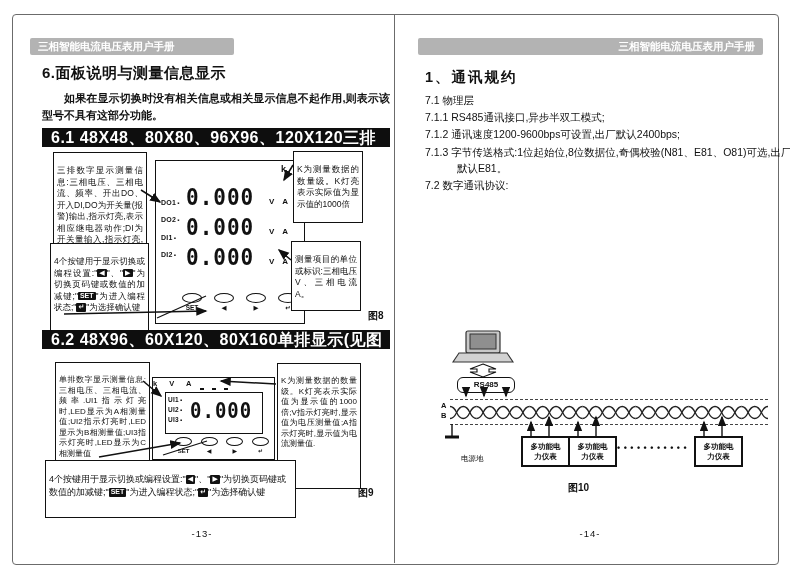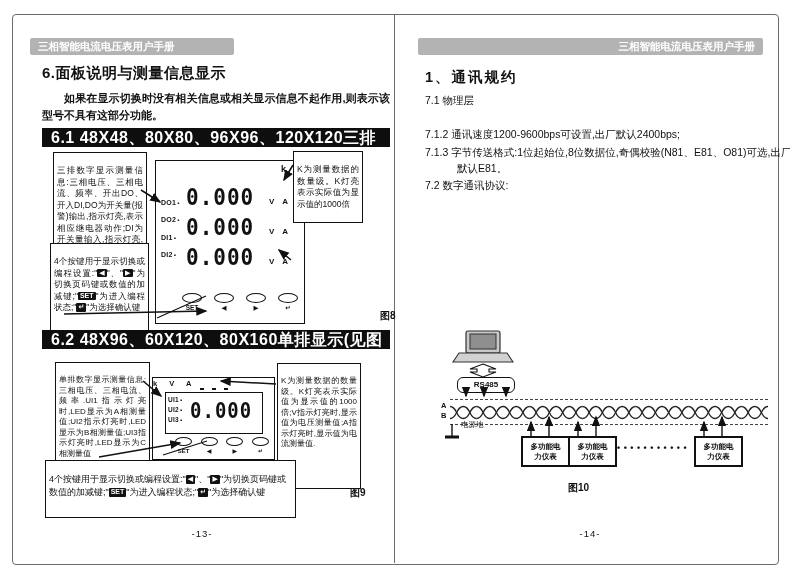--- a/index.html
+++ b/index.html
@@ -103,21 +103,22 @@
           <span class="blab">▶</span>
         </div>
       <div class="btncol">
           <div class="oval o8"></div>
           <span class="blab">↵</span>
         </div>
     </div>
   </div>
 
   <div class="abs callout" style="left:293px;top:151px;width:62px;height:46px;">K为测量数据的数量级。K灯亮表示实际值为显示值的1000倍</div>
-  <div class="abs figcap" style="left:380px;top:309px;">图8</div>
+  <div class="abs callout" style="left:291px;top:241px;width:62px;height:44px;">测量项目的单位或标识:三相电压V、三相电流A。</div>
+  <div class="abs figcap" style="left:368px;top:309px;">图8</div>
 
   <div class="abs secbar" style="left:42px;top:330px;width:339px;">6.2  48X96、60X120、80X160单排显示(见图9)</div>
 
   <div class="abs callout small" style="left:55px;top:362px;width:87px;height:80px;">单排数字显示测量信息:三相电压、三相电流、频率.UI1指示灯亮时,LED显示为A相测量值;UI2指示灯亮时,LED显示为B相测量值;UI3指示灯亮时,LED显示为C相测量值</div>
 
   <div class="abs panel" style="left:152px;top:377px;width:121px;height:81px;">
     <div class="abs kva" style="left:0;right:0;top:1px;">k V A</div>
     <div class="abs kva-ticks" style="left:0;right:0;top:10px;">
         <i></i>
         <i></i>
@@ -148,39 +149,40 @@
         </div>
     </div>
   </div>
 
   <div class="abs callout small" style="left:277px;top:363px;width:76px;height:100px;">K为测量数据的数量级。K灯亮表示实际值为显示值的1000倍;V指示灯亮时,显示值为电压测量值;A指示灯亮时,显示值为电流测量值.</div>
 
   <div class="abs callout" style="left:45px;top:460px;width:243px;height:32px;font-size:9px;line-height:13px;text-align:left;">
     <span>4个按键用于显示切换或编程设置:"</span><span class="key">◀</span><span>"、"</span><span class="key">▶</span><span>"为切换页码键或数值的加减键;"</span><span class="key">SET</span><span>"为进入编程状态;"</span><span class="key">↵</span><span>"为选择确认键</span>
   </div>
 
-  <div class="abs figcap" style="left:350px;top:486px;">图9</div>
+  <div class="abs figcap" style="left:358px;top:486px;">图9</div>
   <div class="abs pageno" style="left:172px;top:528px;">-13-</div>
 
   <div class="abs hbar r" style="left:418px;top:38px;width:337px;">
     <span>三相智能电流电压表用户手册</span>
   </div>
 
   <div class="abs h1r" style="left:425px;top:68px;">1、通讯规约</div>
   <div class="abs sub" style="left:425px;top:93px;">7.1 物理层</div>
+  <div class="abs sub" style="left:425px;top:110px;">7.1.1 RS485通讯接口,异步半双工模式;</div>
   <div class="abs sub" style="left:425px;top:127px;">7.1.2 通讯速度1200-9600bps可设置,出厂默认2400bps;</div>
   <div class="abs sub hang" style="left:425px;top:144px;width:340px;line-height:16px;">7.1.3 字节传送格式:1位起始位,8位数据位,奇偶校验(N81、E81、O81)可选,出厂默认E81。</div>
   <div class="abs sub" style="left:425px;top:178px;">7.2 数字通讯协议:</div>
 
   <div class="abs rsbox" style="left:457px;top:377px;width:56px;height:14px;line-height:14px;border-radius:6px;">RS485</div>
   <div class="abs dashline" style="left:450px;top:399px;width:318px;"></div>
   <div class="abs dashline" style="left:450px;top:424px;width:318px;"></div>
   <span class="abs abLabel" style="left:441px;top:401px;">A</span>
   <span class="abs abLabel" style="left:441px;top:411px;">B</span>
-  <span class="abs gnd" style="left:461px;top:420px;">电源地</span>
+  <span class="abs gnd" style="left:461px;top:454px;">电源地</span>
 
   <div class="abs meterbox" style="left:521px;top:436px;width:45px;height:27px;">
     <span>多功能电</span>
     <span>力仪表</span>
   </div>
   <div class="abs meterbox" style="left:568px;top:436px;width:45px;height:27px;">
     <span>多功能电</span>
     <span>力仪表</span>
   </div>
   <div class="abs meterbox" style="left:694px;top:436px;width:45px;height:27px;">

